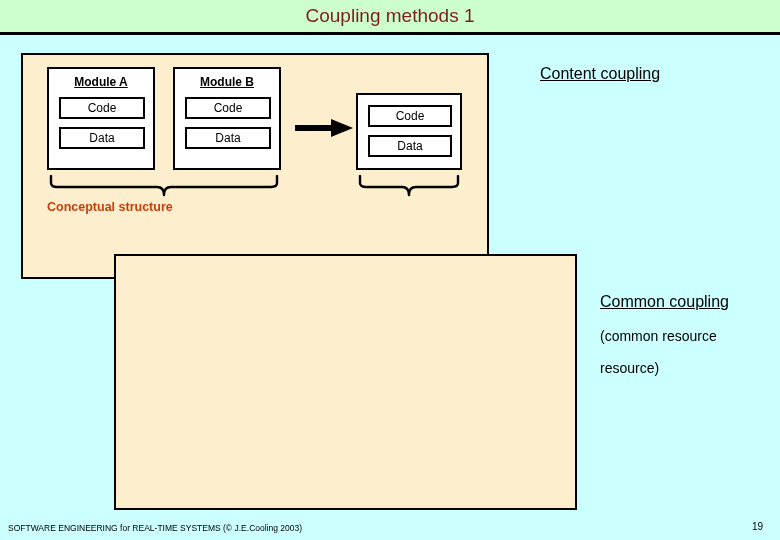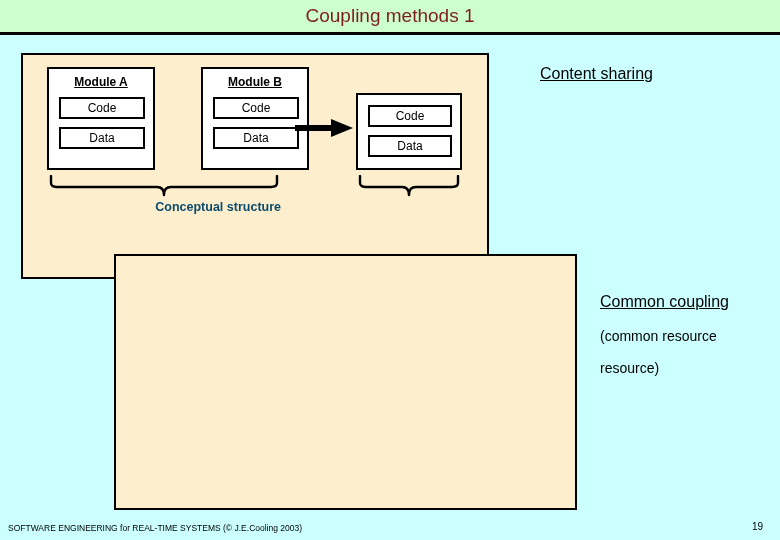--- a/index.html
+++ b/index.html
@@ -76,21 +76,21 @@
     color: #000000;
     line-height: 18px;
   }
 
   
   #module-a { left: 24px; top: 12px; width: 108px; height: 103px; }
   #module-a-code { left: 10px; top: 28px; width: 86px; height: 22px; }
   #module-a-data { left: 10px; top: 58px; width: 86px; height: 22px; }
 
   
-  #module-b { left: 150px; top: 12px; width: 108px; height: 103px; margin-left: 28px; }
+  #module-b { left: 150px; top: 12px; width: 108px; height: 103px; }
   #module-b-code { left: 10px; top: 28px; width: 86px; height: 22px; }
   #module-b-data { left: 10px; top: 58px; width: 86px; height: 22px; }
 
   
   #module-actual { left: 333px; top: 38px; width: 106px; height: 77px; }
   #module-actual-code { left: 10px; top: 10px; width: 84px; height: 22px; }
   #module-actual-data { left: 10px; top: 40px; width: 84px; height: 22px; }
 
   
   #flow-arrow {
@@ -101,24 +101,24 @@
     height: 22px;
   }
 
   
   .brace-svg { position: absolute; }
   #brace-conceptual { left: 24px; top: 120px; width: 234px; height: 22px; }
   #brace-actual { left: 333px; top: 120px; width: 106px; height: 22px; }
 
   .structure-caption {
     position: absolute;
-    text-align: right;
+    text-align: left;
     font-size: 12.5px;
     font-weight: bold;
-    color: #0c4a6e;
+    color: #c2410c;
   }
   #caption-conceptual { left: 24px; top: 145px; width: 234px; }
   #caption-actual { left: 319px; top: 145px; width: 134px; }
 
   
   #lower-panel {
     position: absolute;
     left: 114px;
     top: 254px;
     width: 463px;
@@ -213,19 +213,19 @@
 
   <svg class="brace-svg" id="brace-actual" viewBox="0 0 106 22" preserveAspectRatio="none">
     <path d="M4,1 L4,8 Q4,12 10,12 L46,12 Q53,12 53,20 Q53,12 60,12 L96,12 Q102,12 102,8 L102,1" fill="none" stroke="#000000" stroke-width="2.4" stroke-linecap="round" stroke-linejoin="round"></path>
   </svg>
 
   <div class="structure-caption" id="caption-conceptual">Conceptual structure</div>
 </div>
 
 <div id="lower-panel"></div>
 
-<div id="content-coupling-label">Content sharing</div>
+<div id="content-coupling-label">Content coupling</div>
 <div id="common-coupling-label">Common coupling</div>
 <div id="common-coupling-note-1">(common resource</div>
 <div id="common-coupling-note-2">resource)</div>
 
 <div id="footer-text">SOFTWARE ENGINEERING for REAL-TIME SYSTEMS (© J.E.Cooling 2003)</div>
 <div id="page-number">19</div>
 
 </body></html>

